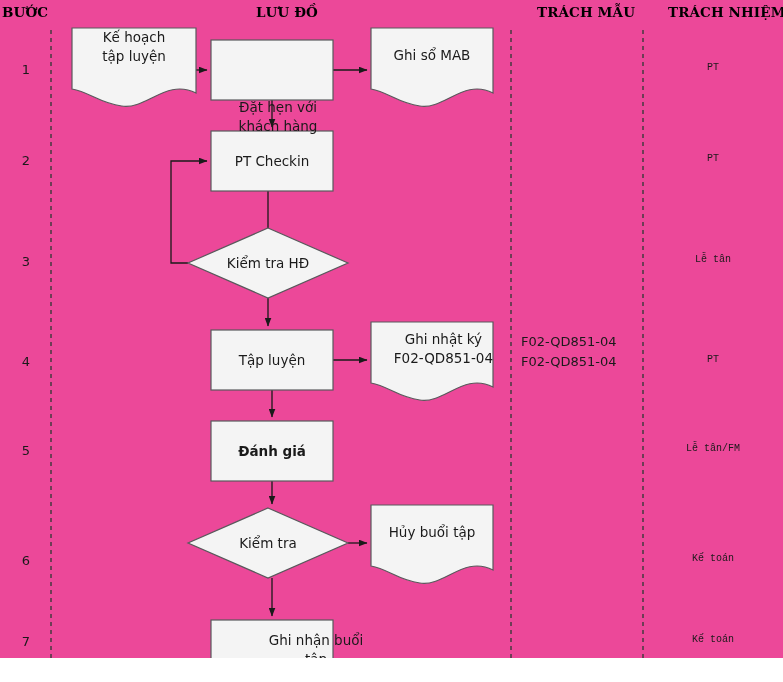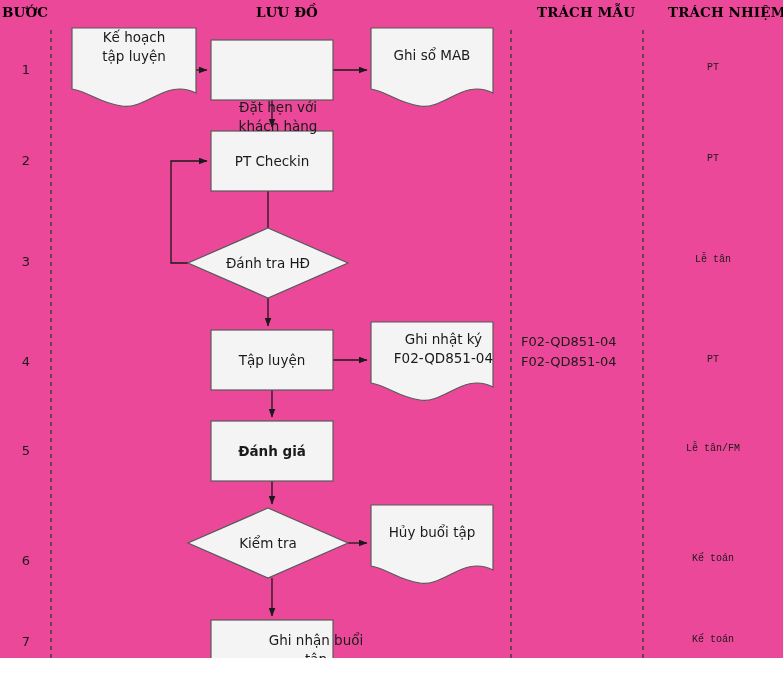--- a/index.html
+++ b/index.html
@@ -148,21 +148,21 @@
       <div class="node-label" style="left: 217px; width: 122px; top: 40px; height: 60px; margin-top: 47px;">
         <span>Đặt hẹn với<br>khách hàng</span>
       </div>
       <div class="node-label" style="left: 371px; width: 122px; top: 28px; height: 54px;">
         <span>Ghi sổ MAB</span>
       </div>
       <div class="node-label" style="left: 211px; width: 122px; top: 131px; height: 60px;">
         <span>PT Checkin</span>
       </div>
       <div class="node-label" style="left: 188px; width: 160px; top: 228px; height: 70px;">
-        <span>Đánh tra HĐ</span>
+        <span>Kiểm tra HĐ</span>
       </div>
       <div class="node-label" style="left: 211px; width: 122px; top: 330px; height: 60px;">
         <span>Tập luyện</span>
       </div>
       <div class="node-label" style="left: 371px; width: 122px; top: 322px; height: 54px; justify-content: flex-end;">
         <span>Ghi nhật ký<br>F02-QD851-04</span>
       </div>
       <div class="node-label" style="left: 211px; width: 122px; top: 421px; height: 60px; font-weight: bold;">
         <span>Đánh giá</span>
       </div>

